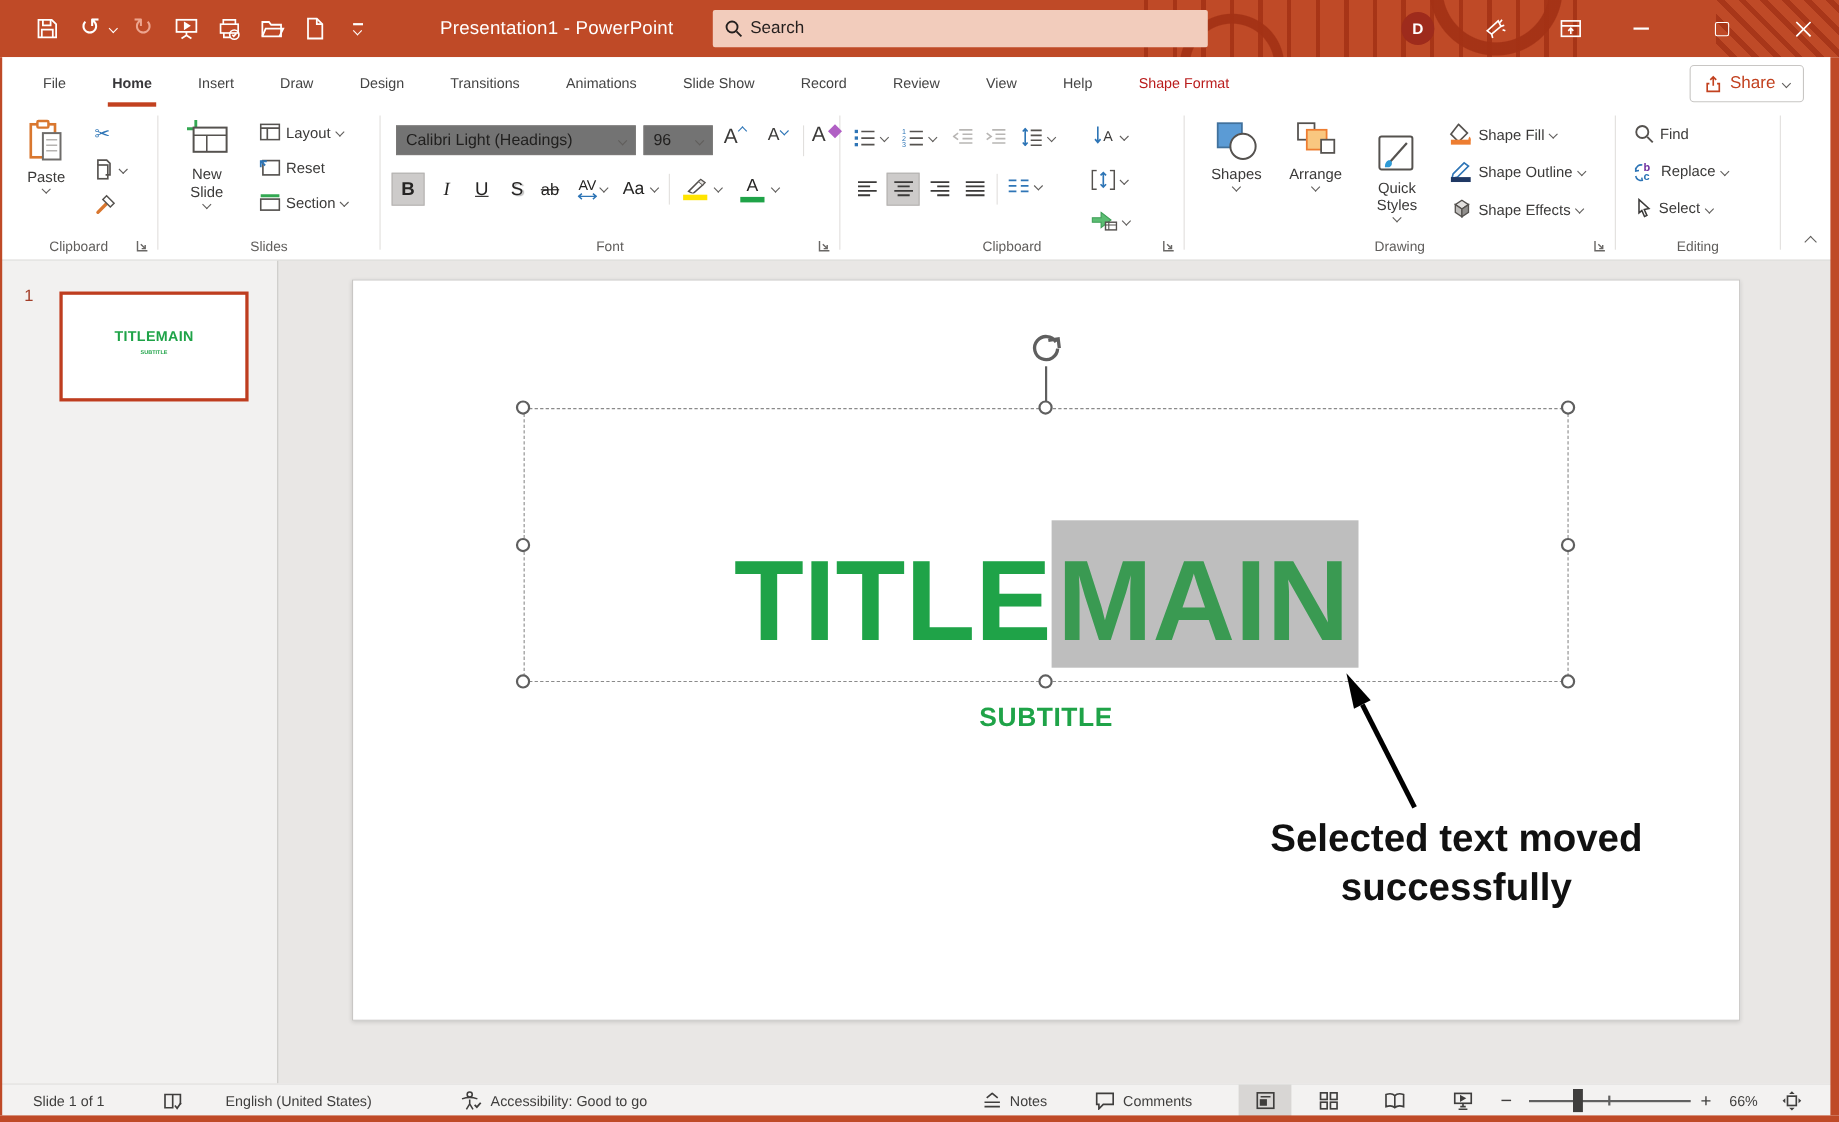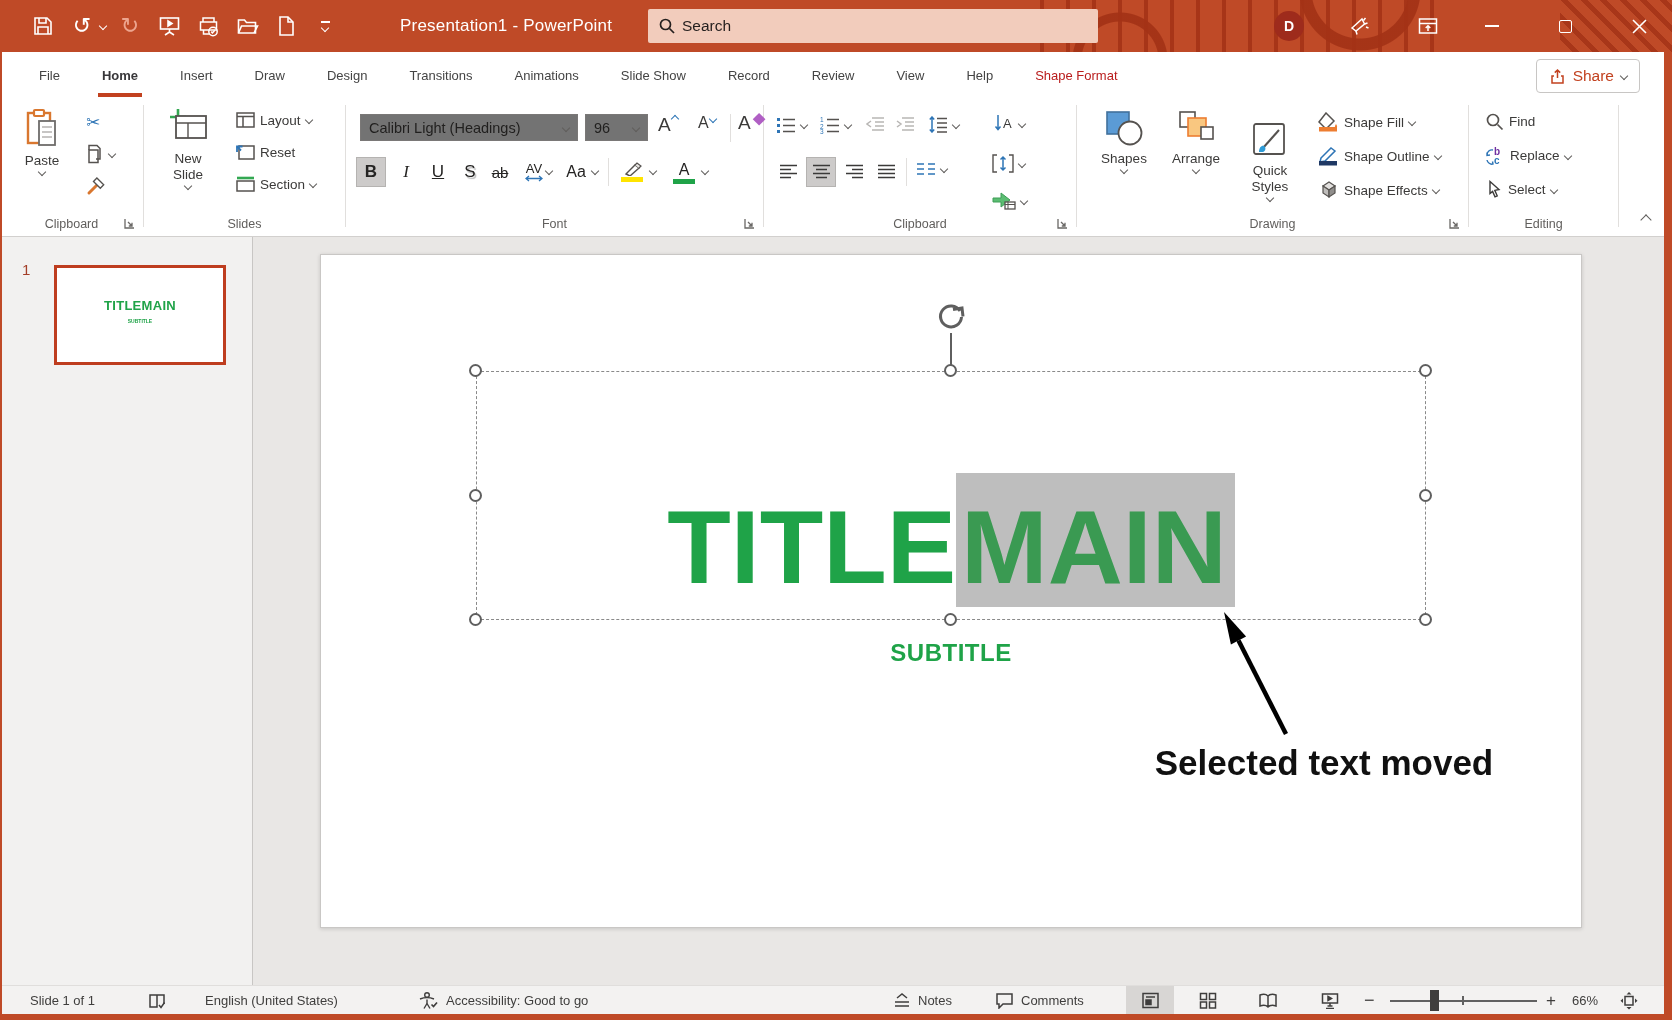--- a/index.html
+++ b/index.html
@@ -572,20 +572,21 @@
 
       <div class="slide-title"><span>TITLE</span><span class="sel-text">MAIN</span></div>
       <div class="slide-sub">SUBTITLE</div>
 
       <svg class="arrow-svg">
         <path d="M917.5 385.5 L965 479" stroke="#000" stroke-width="4.5"></path>
         <polygon points="903,357 925.1,381.6 909.9,389.4" fill="#000"></polygon>
       </svg>
       <div class="annotation">
         <div>Selected text moved</div>
+        <div>successfully</div>
       </div>
     </div>
   </div>
 
   <div class="statusbar">
     <div class="sb-item" style="left:30px;">Slide 1 of 1</div>
     <div class="sb-item" style="left:148px;">
       <svg width="20" height="18" viewBox="0 0 20 18" fill="none" stroke="#3f3e3d" stroke-width="1.5">
         <path d="M2 3 h7 v12 H2 z M9 3 h7 v9"></path>
           <path d="M11 13 l2 2.5 3.5-5"></path>

